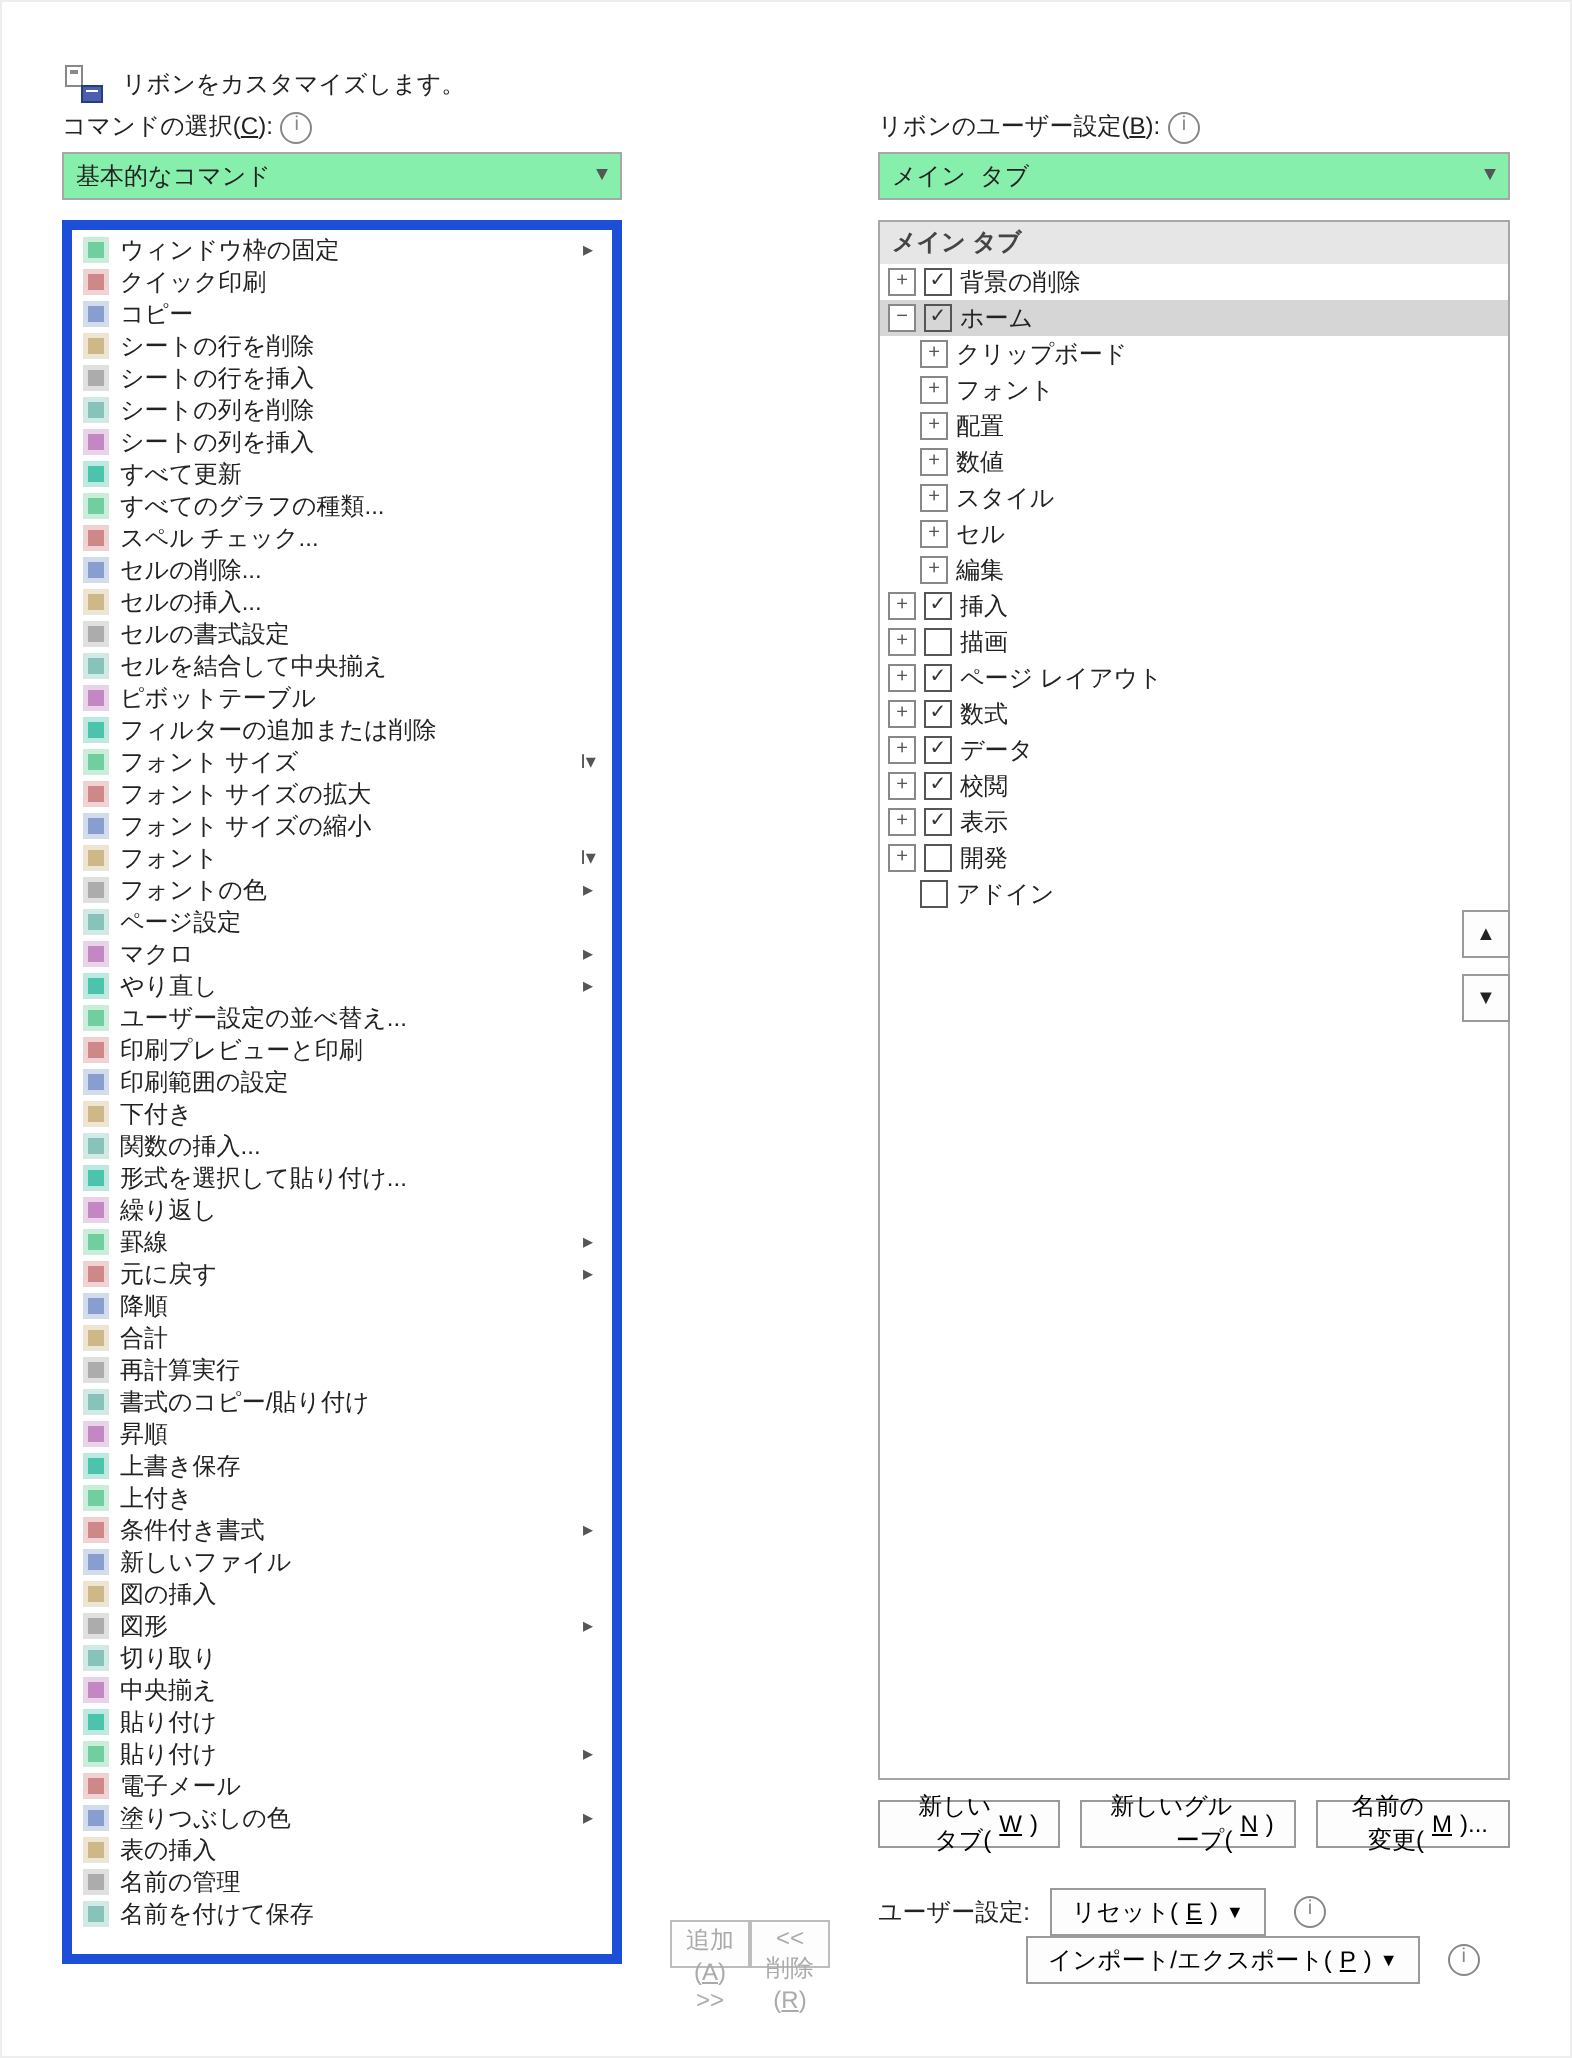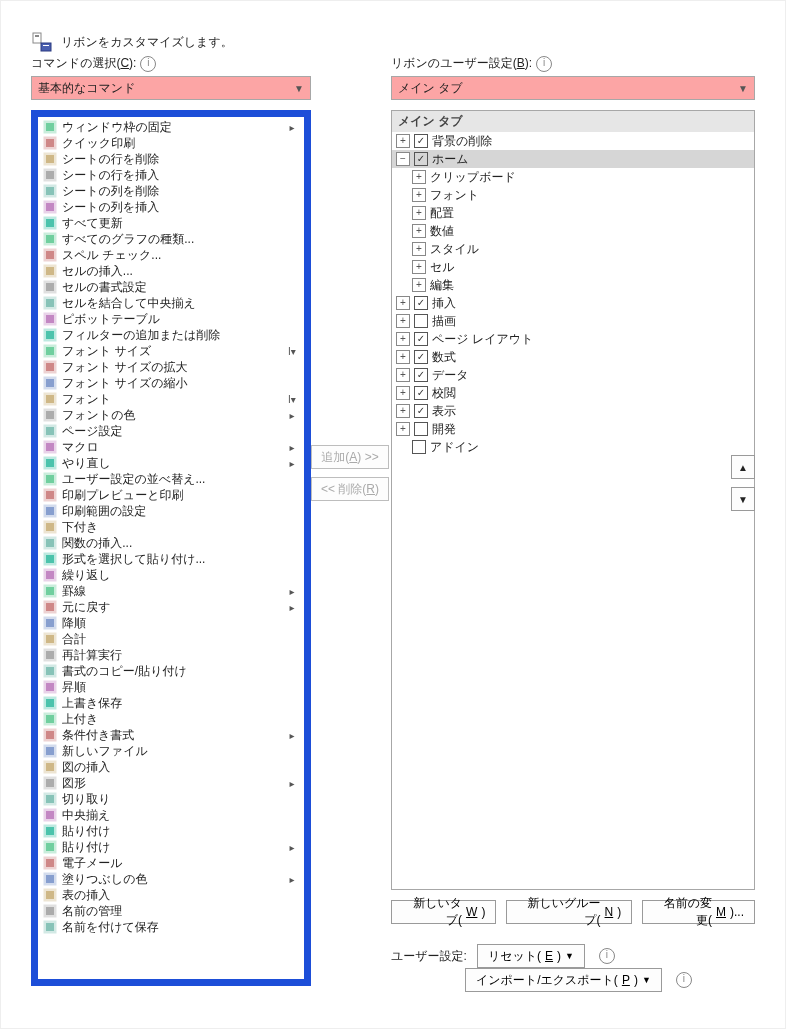--- a/index.html
+++ b/index.html
@@ -1,27 +1,27 @@
 <!DOCTYPE html>
 <html><head>
 <meta charset="utf-8">
 <style>
   html, body { margin:0; padding:0; font-family: "Yu Gothic UI","Meiryo",sans-serif; font-size:12px; color:#222; background:#fff; }
   .page { width:786px; height:1029px; box-sizing:border-box; padding:30px 30px 20px 30px; position:relative; border:1px solid #eee;}
   .header { display:flex; align-items:center; gap:8px; margin-bottom:2px; }
   .header-icon { width:22px; height:22px; position:relative; }
-  .columns { display:flex; gap:0; }
+  .columns { display:flex; gap:24px; }
   .col-left { width:280px; }
-  .col-mid { width:80px; display:flex; flex-direction:column; align-items:flex-start; justify-content:flex-start; padding-top:390px;}
+  .col-mid { width:80px; display:flex; flex-direction:row; align-items:flex-end; justify-content:flex-start; padding-top:390px;}
   .col-right { flex:1; position:relative;}
   .label-row { margin-bottom:4px; }
   .ic { display:inline-block; width:14px; height:14px; border:1px solid #888; border-radius:50%; font-size:10px; line-height:12px; text-align:center; color:#888; margin-left:4px; vertical-align:middle;}
-  .dropdown { border:1px solid #a7a7a7; height:22px; display:flex; align-items:center; padding:0 6px; justify-content:space-between; background:#fca5a5;}
+  .dropdown { border:1px solid #a7a7a7; height:22px; display:flex; align-items:center; padding:0 6px; justify-content:space-between; background:#86efac;font-family:Liberation Mono, monospace;}
   .dropdown .arrow { font-size:10px; color:#555;}
-  .listbox { border:7px solid #1d4ed8; height:862px; margin-top:10px; overflow:hidden; background:#fff;}
+  .listbox { border:5px solid #1d4ed8; height:862px; margin-top:10px; overflow:hidden; background:#fff;}
   .listbox-inner { padding:2px 2px; }
   .cmd-row { display:flex; align-items:center; height:16px; padding:0 2px; position:relative;}
   .cmd-icon { width:16px; height:16px; margin-right:4px; display:flex; align-items:center; justify-content:center; flex-shrink:0;}
   .cmd-label { flex:1; white-space:nowrap; overflow:hidden; text-overflow:ellipsis;}
   .cmd-ext { width:16px; text-align:center; color:#555; font-size:10px;}
   .mid-btn { width:78px; height:24px; border:1px solid #bdbdbd; background:#fdfdfd; color:#aaa; margin-bottom:8px; font-size:12px;}
   .tree { border:1px solid #a7a7a7; height:778px; margin-top:10px; background:#fff; padding:0; overflow:hidden;}
   .tree-header { background:#e6e6e6; padding:2px 6px; font-weight:bold; color:#444;}
   .tree-row { display:flex; align-items:center; height:18px; padding:0 4px;}
   .tree-row.sel { background:#d6d6d6;}
@@ -81,20 +81,29 @@
                 <svg width="14" height="14">
                   <rect x="1" y="1" width="12" height="12" fill="#b55" opacity="0.25" stroke="#b55"></rect>
                   <rect x="3" y="3" width="8" height="8" fill="#b55" opacity="0.6"></rect>
                 </svg>
               </span>
               <span class="cmd-label">クイック印刷</span>
             </div>
             <div class="cmd-row">
               <span class="cmd-icon">
                 <svg width="14" height="14">
+                  <rect x="1" y="1" width="12" height="12" fill="#57b" opacity="0.25" stroke="#57b"></rect>
+                  <rect x="3" y="3" width="8" height="8" fill="#57b" opacity="0.6"></rect>
+                </svg>
+              </span>
+              <span class="cmd-label">コピー</span>
+            </div>
+            <div class="cmd-row">
+              <span class="cmd-icon">
+                <svg width="14" height="14">
                   <rect x="1" y="1" width="12" height="12" fill="#b95" opacity="0.25" stroke="#b95"></rect>
                   <rect x="3" y="3" width="8" height="8" fill="#b95" opacity="0.6"></rect>
                 </svg>
               </span>
               <span class="cmd-label">シートの行を削除</span>
             </div>
             <div class="cmd-row">
               <span class="cmd-icon">
                 <svg width="14" height="14">
                   <rect x="1" y="1" width="12" height="12" fill="#888" opacity="0.25" stroke="#888"></rect>
@@ -140,20 +149,29 @@
               <span class="cmd-label">すべてのグラフの種類...</span>
             </div>
             <div class="cmd-row">
               <span class="cmd-icon">
                 <svg width="14" height="14">
                   <rect x="1" y="1" width="12" height="12" fill="#b55" opacity="0.25" stroke="#b55"></rect>
                   <rect x="3" y="3" width="8" height="8" fill="#b55" opacity="0.6"></rect>
                 </svg>
               </span>
               <span class="cmd-label">スペル チェック...</span>
+            </div>
+            <div class="cmd-row">
+              <span class="cmd-icon">
+                <svg width="14" height="14">
+                  <rect x="1" y="1" width="12" height="12" fill="#57b" opacity="0.25" stroke="#57b"></rect>
+                  <rect x="3" y="3" width="8" height="8" fill="#57b" opacity="0.6"></rect>
+                </svg>
+              </span>
+              <span class="cmd-label">セルの削除...</span>
             </div>
             <div class="cmd-row">
               <span class="cmd-icon">
                 <svg width="14" height="14">
                   <rect x="1" y="1" width="12" height="12" fill="#b95" opacity="0.25" stroke="#b95"></rect>
                   <rect x="3" y="3" width="8" height="8" fill="#b95" opacity="0.6"></rect>
                 </svg>
               </span>
               <span class="cmd-label">セルの挿入...</span>
             </div>

